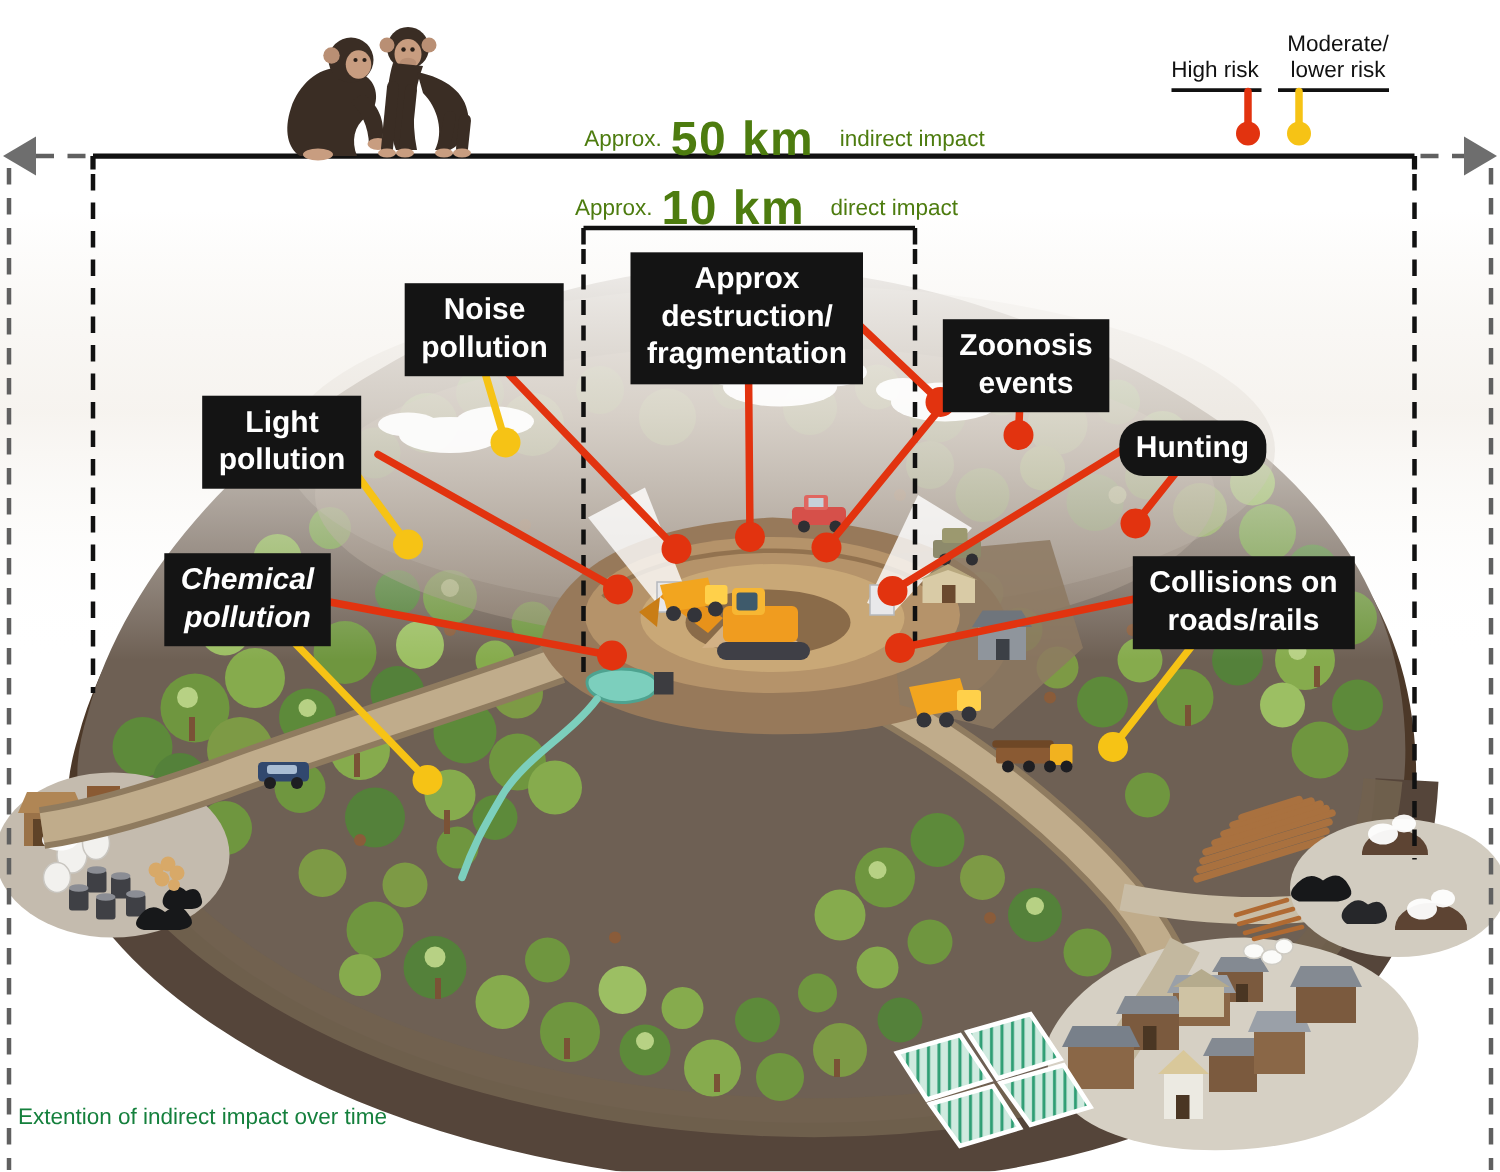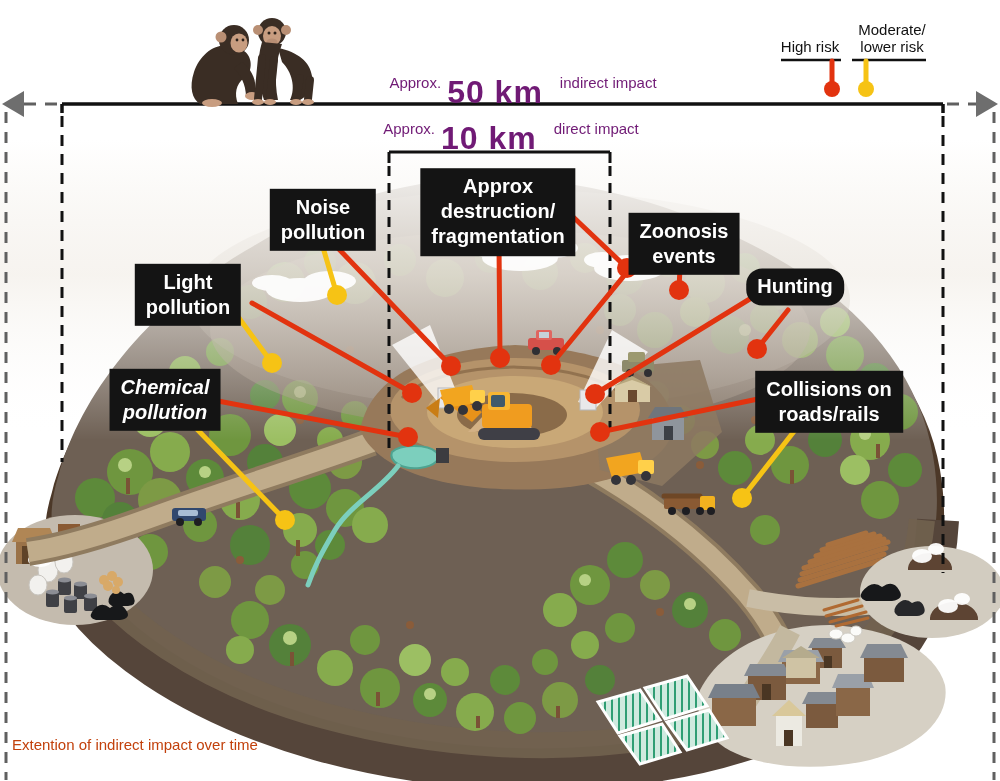--- a/index.html
+++ b/index.html
@@ -7,34 +7,34 @@
          font-family:"Liberation Sans",sans-serif;}
   #scene{position:absolute;left:0;top:0;}
   .lbl{position:absolute;background:#141414;color:#ffffff;font-weight:bold;font-size:20px;
        line-height:1.26;text-align:center;white-space:pre-line;padding:6px 11px;
        transform:translate(-50%,-50%);}
   #lbl-noise{left:323px;top:220px;}
   #lbl-light{left:188px;top:295px;}
   #lbl-chemical{left:165px;top:400px;font-style:italic;}
   #lbl-habitat{left:498px;top:212px;}
   #lbl-zoonosis{left:684px;top:219px;margin-top:25px;}
-  #lbl-hunting{left:795px;top:287px;border-radius:16px;}
+  #lbl-hunting{left:795px;top:299px;border-radius:16px;}
   #lbl-collisions{left:829px;top:402px;}
-  .measure{position:absolute;display:flex;align-items:flex-start;gap:6px;color:#701a75;
+  .measure{position:absolute;display:flex;align-items:center;gap:6px;color:#4d7c0f;
            transform:translateX(-50%);white-space:nowrap;}
   .measure .approx{font-size:15px;}
   .measure .val{font-size:32px;font-weight:bold;letter-spacing:1px;}
   .measure .suffix{font-size:15px;margin-left:11px;}
   #measure-50{left:523px;top:74px;}
   #measure-10{left:511px;top:120px;}
   .legend-txt{position:absolute;font-size:15px;color:#111;text-align:center;
               white-space:pre-line;transform:translateX(-50%);line-height:1.15;}
   #legend-high{left:810px;top:38px;}
   #legend-moderate{left:892px;top:21px;}
-  #caption{position:absolute;left:12px;top:736px;font-size:15px;color:#c2410c;}
+  #caption{position:absolute;left:12px;top:736px;font-size:15px;color:#15803d;}
   .line-high{stroke:#e2330f;stroke-width:5;stroke-linecap:round;}
   .line-mod{stroke:#f6c315;stroke-width:5;stroke-linecap:round;}
   .dot-high{fill:#e2330f;}
   .dot-mod{fill:#f6c315;}
 </style>
 </head>
 <body>
 
 <div id="stage">
 

